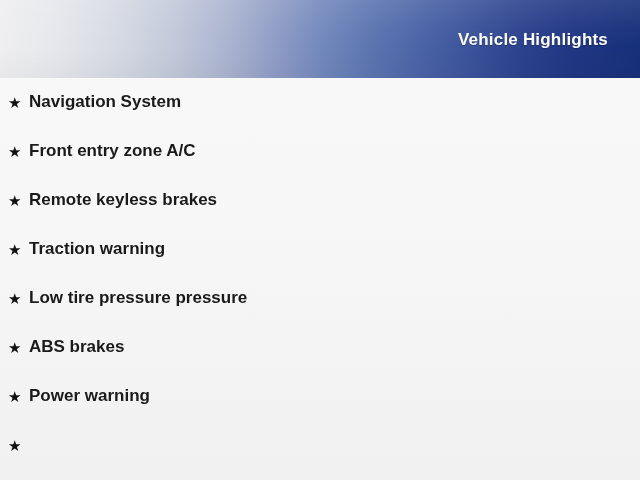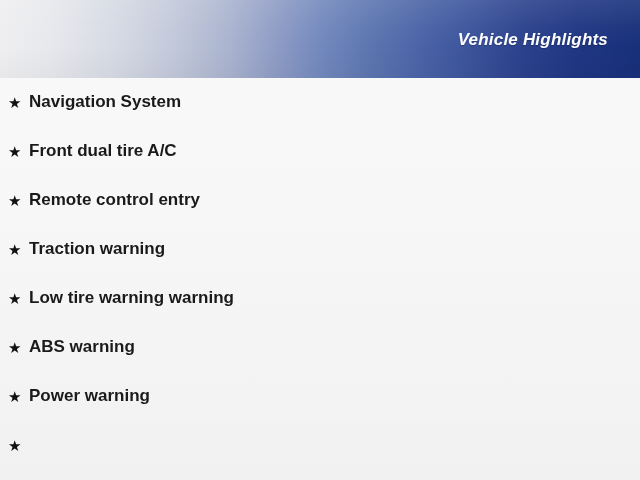--- a/index.html
+++ b/index.html
@@ -62,21 +62,20 @@
   #header-title {
     position: absolute;
     right: 32px;
     top: 30px;
     font-size: 17px;
     font-weight: bold;
     color: #ffffff;
     letter-spacing: 0.2px;
     white-space: nowrap;
     text-shadow: 0 1px 1px rgba(0,0,0,0.25);
-    font-style: italic;
   }
 
   
   #highlights-list {
     position: absolute;
     left: 0;
     top: 78px;
     width: 640px;
   }
 
@@ -117,37 +116,37 @@
     <div id="header-title">Vehicle Highlights</div>
   </div>
 
   <div id="highlights-list">
     <div class="highlight-item">
       <span class="star-icon">★</span>
       <span class="highlight-label">Navigation System</span>
     </div>
     <div class="highlight-item">
       <span class="star-icon">★</span>
-      <span class="highlight-label">Front dual tire A/C</span>
+      <span class="highlight-label">Front entry zone A/C</span>
     </div>
     <div class="highlight-item">
       <span class="star-icon">★</span>
-      <span class="highlight-label">Remote control entry</span>
+      <span class="highlight-label">Remote keyless brakes</span>
     </div>
     <div class="highlight-item">
       <span class="star-icon">★</span>
       <span class="highlight-label">Traction warning</span>
     </div>
     <div class="highlight-item">
       <span class="star-icon">★</span>
-      <span class="highlight-label">Low tire warning warning</span>
+      <span class="highlight-label">Low tire pressure pressure</span>
     </div>
     <div class="highlight-item">
       <span class="star-icon">★</span>
-      <span class="highlight-label">ABS warning</span>
+      <span class="highlight-label">ABS brakes</span>
     </div>
     <div class="highlight-item">
       <span class="star-icon">★</span>
       <span class="highlight-label">Power warning</span>
     </div>
     <div class="highlight-item">
       <span class="star-icon">★</span>
     </div>
   </div>
 

